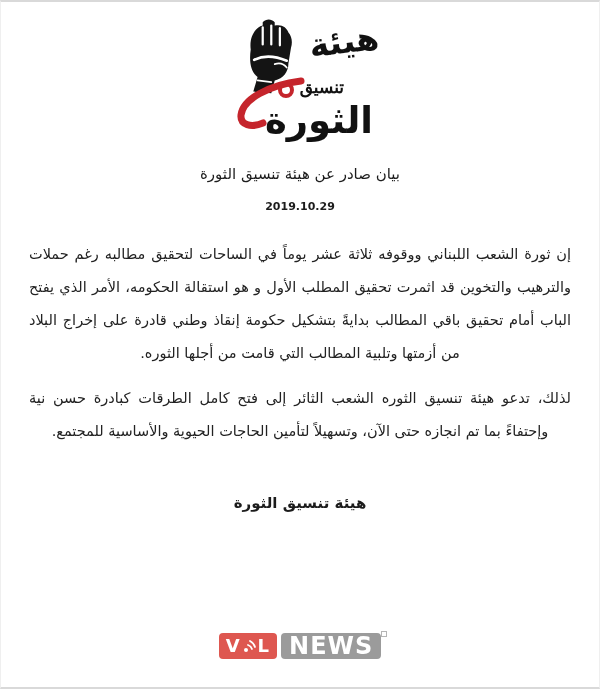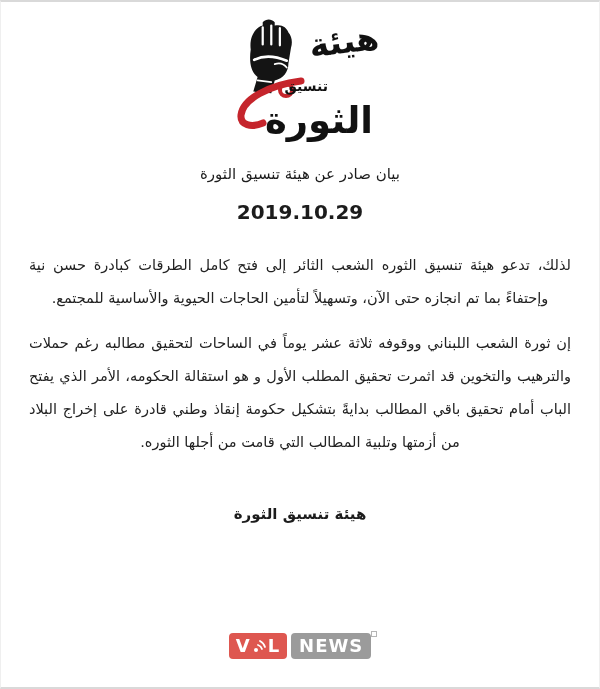--- a/index.html
+++ b/index.html
@@ -23,41 +23,42 @@
     margin:13px auto 0;
   }
   .logo .fist{position:absolute;left:22px;top:0;width:60px;height:82px;}
   .logo .w-top{
     position:absolute;right:6px;top:10px;
     font-size:33px;font-weight:bold;color:#111;
     transform:rotate(-7deg);
     line-height:1;
   }
   .logo .w-mid{
-    position:absolute;right:57px;top:64px;
-    font-size:14px;font-weight:bold;color:#111;
+    position:absolute;right:41px;top:64px;
+    font-size:17px;font-weight:bold;color:#111;
     line-height:1;
+    font-family:Liberation Serif, serif;
   }
   .logo .w-bottom{
     position:absolute;right:12px;bottom:-4px;
     font-size:37px;font-weight:bold;color:#111;
     line-height:1;
   }
   .logo .swoosh{position:absolute;left:14px;bottom:0;width:78px;height:62px;}
   
   .title{
     margin-top:30px;
     text-align:center;
     font-size:15px;font-weight:normal;
     direction:rtl;
   }
   .date{
     margin-top:17px;
     text-align:center;
-    font-size:20px;font-weight:bold;
+    font-size:11px;font-weight:bold;
     direction:ltr;
   }
   
   .content{
     margin-top:25px;
     padding:0 28px;
     direction:rtl;
     font-size:14.5px;
     line-height:33px;
     color:#222;
@@ -91,21 +92,21 @@
     font-size:18px;font-weight:bold;
     letter-spacing:1px;
     line-height:20px;
   }
   .vdl-gray{
     position:relative;
     background:#9b9b9b;
     color:#fff;
     border-radius:4px;
     padding:3px 8px;
-    font-size:18px;font-weight:bold;
+    font-size:24px;font-weight:bold;
     letter-spacing:1px;
     line-height:20px;
   }
   .tm{
     position:absolute;right:-6px;top:-2px;
     width:4px;height:4px;
     border:1px solid #b5b5b5;
     background:#fff;
   }
 </style>
@@ -128,22 +129,22 @@
     </svg>
     <span class="w-top" dir="rtl">هيئة</span>
     <span class="w-mid" dir="rtl">تنسيق</span>
     <span class="w-bottom" dir="rtl">الثورة</span>
   </div>
 
   <div class="title">بيان صادر عن هيئة تنسيق الثورة</div>
   <div class="date">2019.10.29</div>
 
   <div class="content">
+    <p>إن ثورة الشعب اللبناني ووقوفه ثلاثة عشر يوماً في الساحات لتحقيق مطالبه رغم حملات والترهيب والتخوين قد اثمرت تحقيق المطلب الأول و هو استقالة الحكومه، الأمر الذي يفتح الباب أمام تحقيق باقي المطالب بدايةً بتشكيل حكومة إنقاذ وطني قادرة على إخراج البلاد من أزمتها وتلبية المطالب التي قامت من أجلها الثوره.</p>
     <p>لذلك، تدعو هيئة تنسيق الثوره الشعب الثائر إلى فتح كامل الطرقات كبادرة حسن نية وإحتفاءً بما تم انجازه حتى الآن، وتسهيلاً لتأمين الحاجات الحيوية والأساسية للمجتمع.</p>
-    <p>إن ثورة الشعب اللبناني ووقوفه ثلاثة عشر يوماً في الساحات لتحقيق مطالبه رغم حملات والترهيب والتخوين قد اثمرت تحقيق المطلب الأول و هو استقالة الحكومه، الأمر الذي يفتح الباب أمام تحقيق باقي المطالب بدايةً بتشكيل حكومة إنقاذ وطني قادرة على إخراج البلاد من أزمتها وتلبية المطالب التي قامت من أجلها الثوره.</p>
   </div>
 
   <div class="signature">هيئة تنسيق الثورة</div>
 
   <div class="vdl">
     <span class="vdl-red">
       <span>V</span>
       <svg width="13" height="18" viewBox="0 0 13 18" aria-hidden="true">
         <circle cx="3" cy="13" r="2" fill="#ffffff"></circle>
         <path d="M5,8 A6,6 0 0 1 9,12" stroke="#ffffff" stroke-width="1.8" fill="none" stroke-linecap="round"></path>

